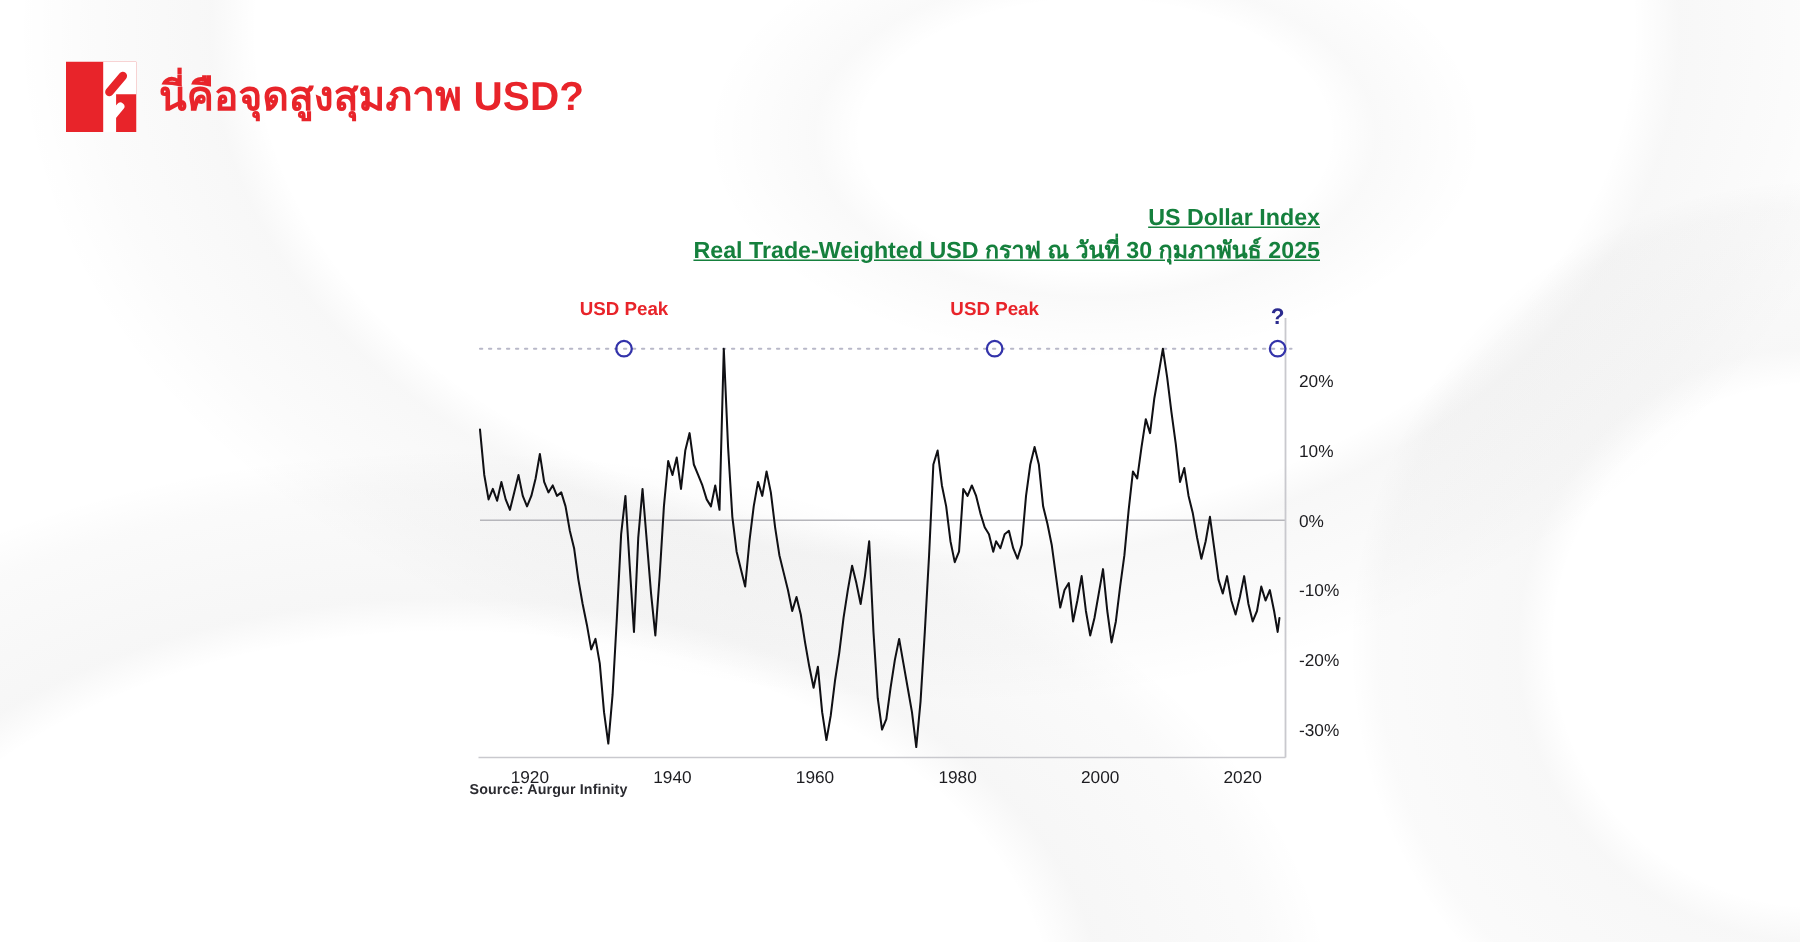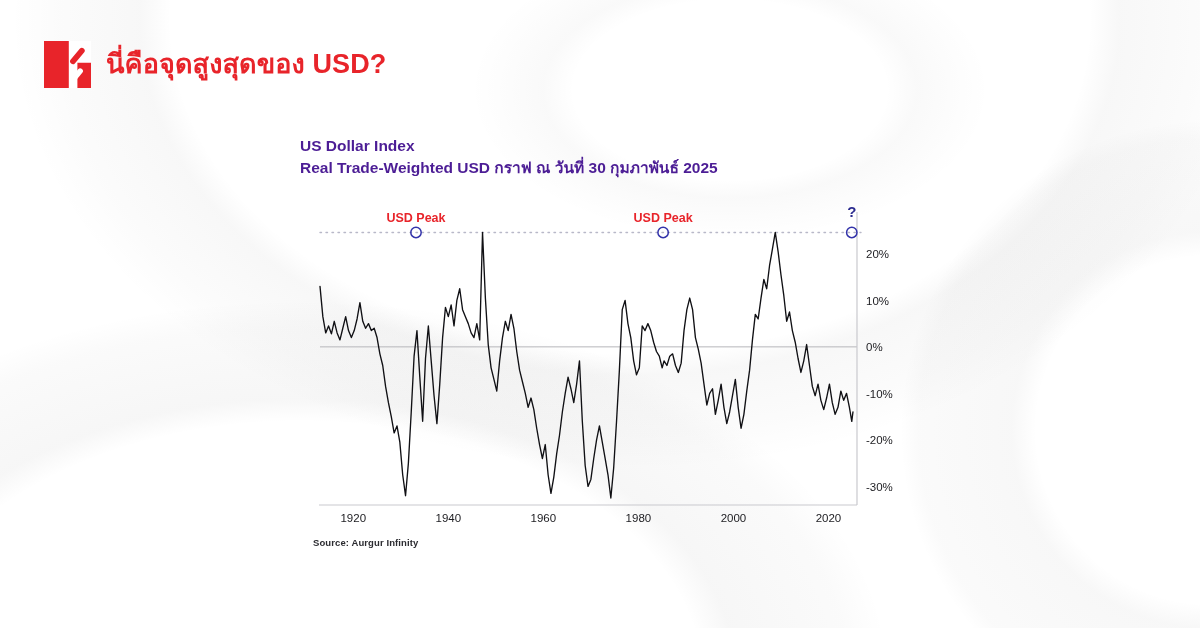--- a/index.html
+++ b/index.html
@@ -82,46 +82,47 @@
     left: 0;
     top: 0;
     width: 1200px;
     height: 628px;
   }
   .chart-title {
     position: absolute;
     left: 300px;
     top: 135px;
     width: 580px;
-    text-align: left;
+    text-align: right;
     font-size: 15.5px;
     font-weight: bold;
-    color: #4c1d95;
+    color: #15803d;
     line-height: 1.42;
+    text-decoration: underline;
   }
   .chart-title .line2 { white-space: nowrap; }
 
   .annot {
     position: absolute;
     font-size: 12.5px;
     font-weight: bold;
     white-space: nowrap;
     transform: translateX(-50%);
   }
-  .annot-peak { color: #e8242a; margin-top: 12px; }
+  .annot-peak { color: #e8242a; }
   .annot-q {
     color: #2b2b8f;
     font-size: 15px;
     font-weight: bold;
   }
 
   .source {
     position: absolute;
     left: 313px;
-    top: 537px;
+    top: 521px;
     font-size: 9.5px;
     font-weight: bold;
     color: #2b2b30;
     letter-spacing: 0.1px;
   }
 
   svg.plot { position: absolute; left: 0; top: 0; }
 
   .tick-label {
     font-family: "Liberation Sans", "DejaVu Sans", sans-serif;
@@ -152,21 +153,21 @@
         </g>
         <path d="M24.6 -1 L48 -1 L48 21.8 L33.6 21.8 L33.6 48 L24.6 48 Z" fill="#ffffff" opacity="0"></path>
         <g>
           <rect x="24.2" y="-1" width="24" height="23.2" fill="#ffffff" opacity="0"></rect>
         </g>
         <path d="M47 0 L47 21.8 L33.4 21.8 L33.4 47 L24.8 47 L24.8 0 Z" fill="#ffffff"></path>
         <rect x="30.6" y="5.2" width="5.6" height="19.6" rx="2.8" fill="#e8242a" transform="rotate(40 33.4 15)"></rect>
         <rect x="30.0" y="26.0" width="5.4" height="16.4" rx="2.7" fill="#ffffff" transform="rotate(40 32.7 34.2)"></rect>
       </svg>
     </div>
-    <div class="header-title">นี่คือจุดสูงสุดของ USD?</div>
+    <div class="header-title">นี่คือจุดสูงสุมภาพ USD?</div>
   </div>
 
   <div class="chart-wrap">
 
     <div class="chart-title">
       <div class="line1">US Dollar Index</div>
       <div class="line2">Real Trade-Weighted USD  กราฟ ณ วันที่ 30 กุมภาพันธ์ 2025</div>
     </div>
 
     <svg class="plot" width="1200" height="628">

